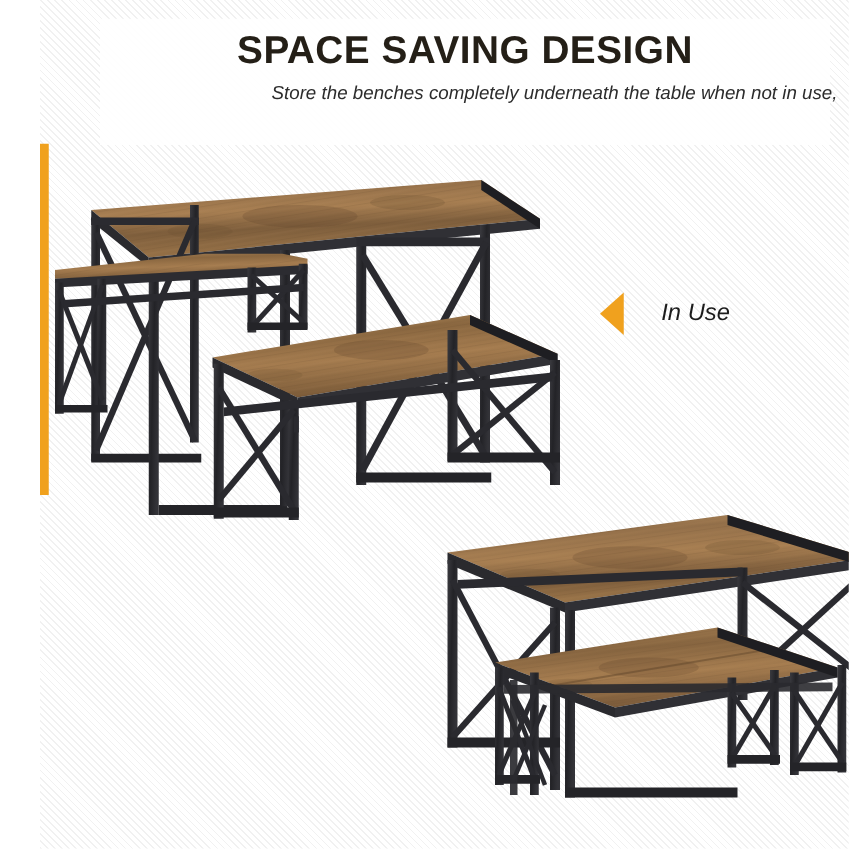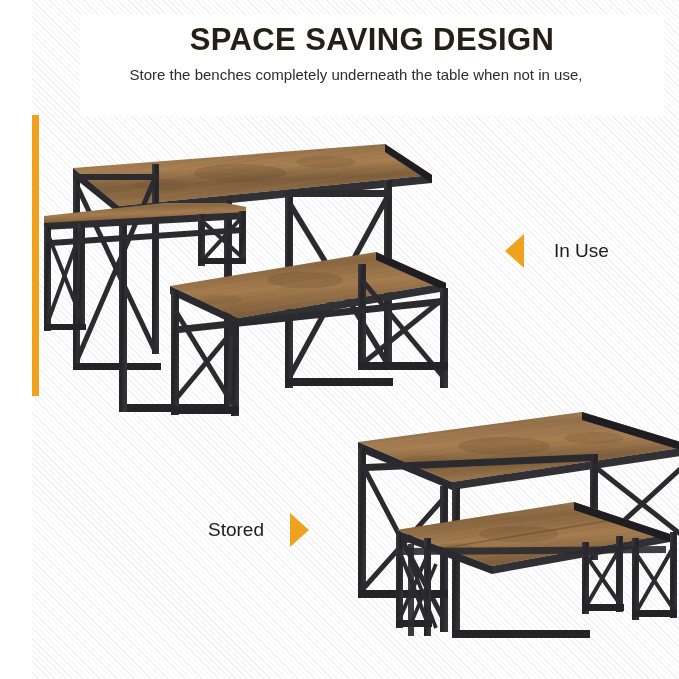--- a/index.html
+++ b/index.html
@@ -29,22 +29,23 @@
     position:absolute;left:48px;top:22px;width:584px;
     text-align:center;
     font-size:31px;
     font-weight:600;
     letter-spacing:0.4px;
     color:#241f17;
     font-family:"Liberation Sans", sans-serif;
     white-space:nowrap;
   }
   .subhead{
-    position:absolute;left:42px;top:64px;width:564px;
-    text-align:center;
+    position:absolute;left:74px;top:64px;width:564px;
+    text-align:right;
+    font-style:italic;
     font-size:15px;
     line-height:22px;
     color:#2c2c2c;
     font-family:"Liberation Sans", sans-serif;
   }
   .subhead .l2{display:block;}
 
   
   .bar-left{
     position:absolute;left:0px;top:115px;width:7px;height:281px;
@@ -68,21 +69,21 @@
     border-bottom:17px solid transparent;
     border-right:19px solid #F0A11E;
     margin-right:30px;
   }
   .tri-right{
     border-top:17px solid transparent;
     border-bottom:17px solid transparent;
     border-left:19px solid #F0A11E;
     margin-left:26px;
   }
-  .callout-inuse{left:473px;top:234px;}
+  .callout-inuse{left:448px;top:234px;font-style:italic;}
   .callout-stored{left:176px;top:513px;}
 
   
   .scene{position:absolute;}
   .scene-inuse{left:8px;top:128px;width:420px;height:295px;}
   .scene-stored{left:312px;top:398px;width:362px;height:262px;}
   .scene svg{display:block;width:100%;height:100%;}
 </style>
 </head>
 <body>
@@ -317,18 +318,14 @@
 
       <polygon points="59,150 322,148 322,155 59,157" fill="#2A2A2F" opacity="0.9"></polygon>
     </svg>
   </div>
 
   <div class="callout callout-inuse">
     <span class="tri tri-left"></span>
     <span class="callout-label">In Use</span>
   </div>
 
-  <div class="callout callout-stored">
-    <span class="callout-label">Stored</span>
-    <span class="tri tri-right"></span>
-  </div>
 
 </div>
 
 </body></html>

